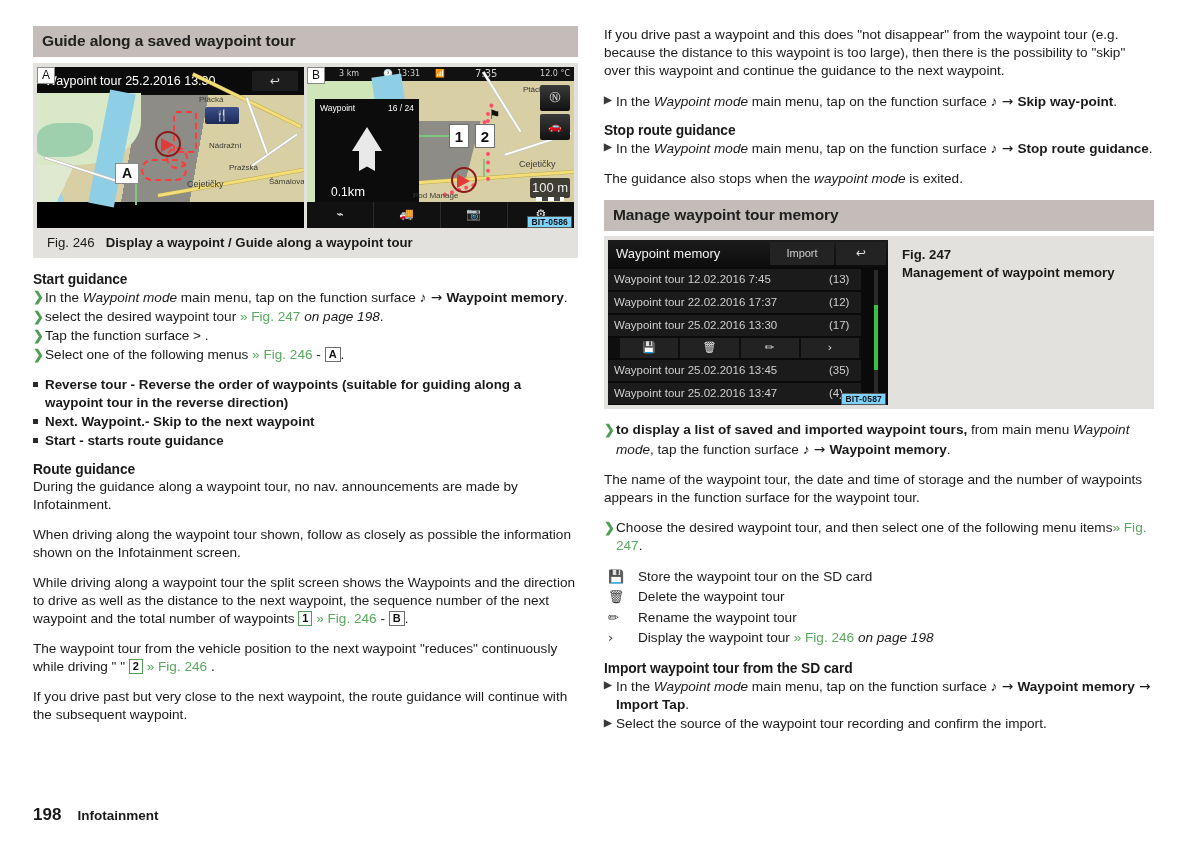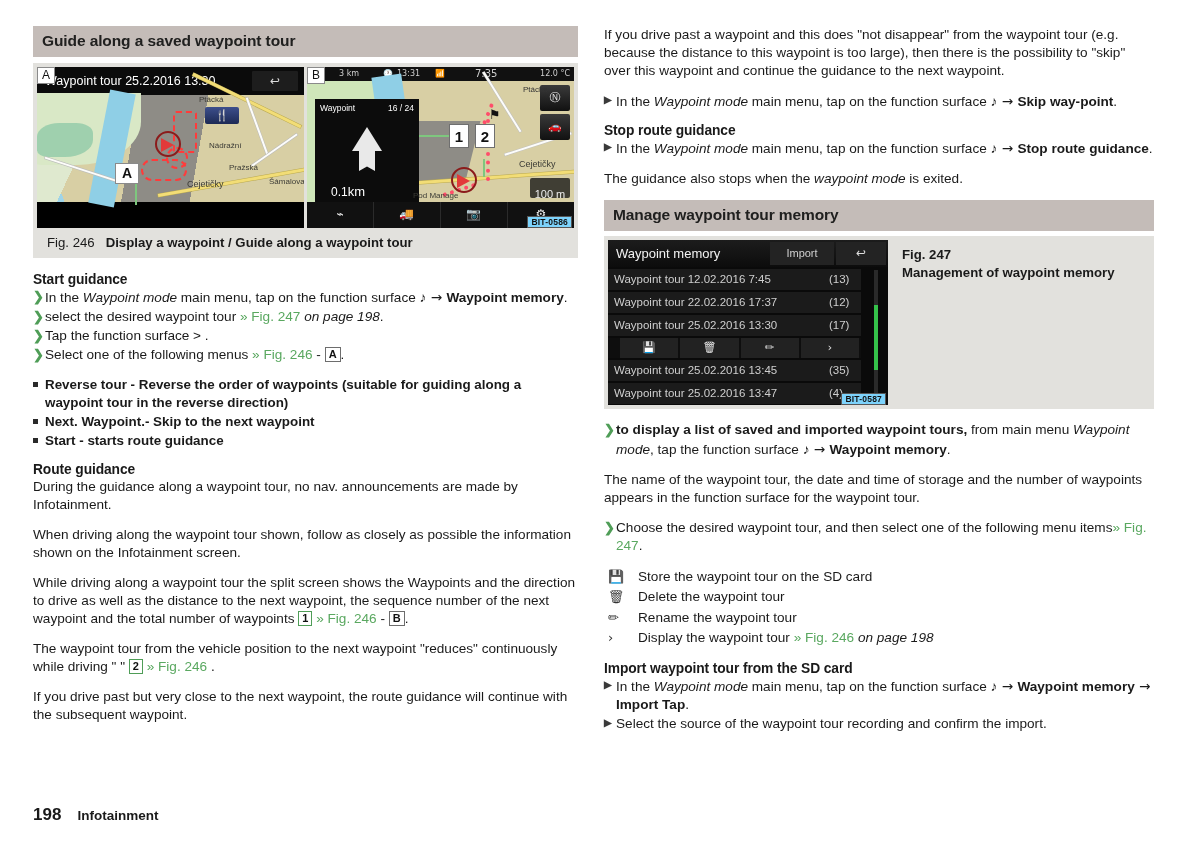--- a/index.html
+++ b/index.html
@@ -245,21 +245,21 @@
   }
   .viewB {
     position: absolute; right: 4px; top: 33px; width: 30px; height: 26px;
     background: linear-gradient(#3a3a3a,#111); border-radius: 2px;
     color: #eee; font-size: 11px; text-align: center; line-height: 26px;
     font-family: "DejaVu Sans", sans-serif;
   }
   .scaleB {
     position: absolute; right: 4px; bottom: 4px; width: 40px; height: 20px;
     background: rgba(20,20,20,.78); border-radius: 2px;
-    color: #eee; font-size: 11px; text-align: center; padding-top: 10px;
+    color: #eee; font-size: 13px; text-align: center; padding-top: 2px;
   }
   .scaleB .bar { width: 28px; height: 4px; margin: 2px auto 0;
     background: repeating-linear-gradient(90deg,#fff 0 6px,#444 6px 12px); }
   .scrB-bottom {
     position: absolute; left:0; right:0; bottom:0; height: 26px;
     background: #111; display: flex;
   }
   .scrB-bottom .ic {
     flex: 1; color: #f0f0f0; font-size: 12px;
     text-align: center; line-height: 25px;

